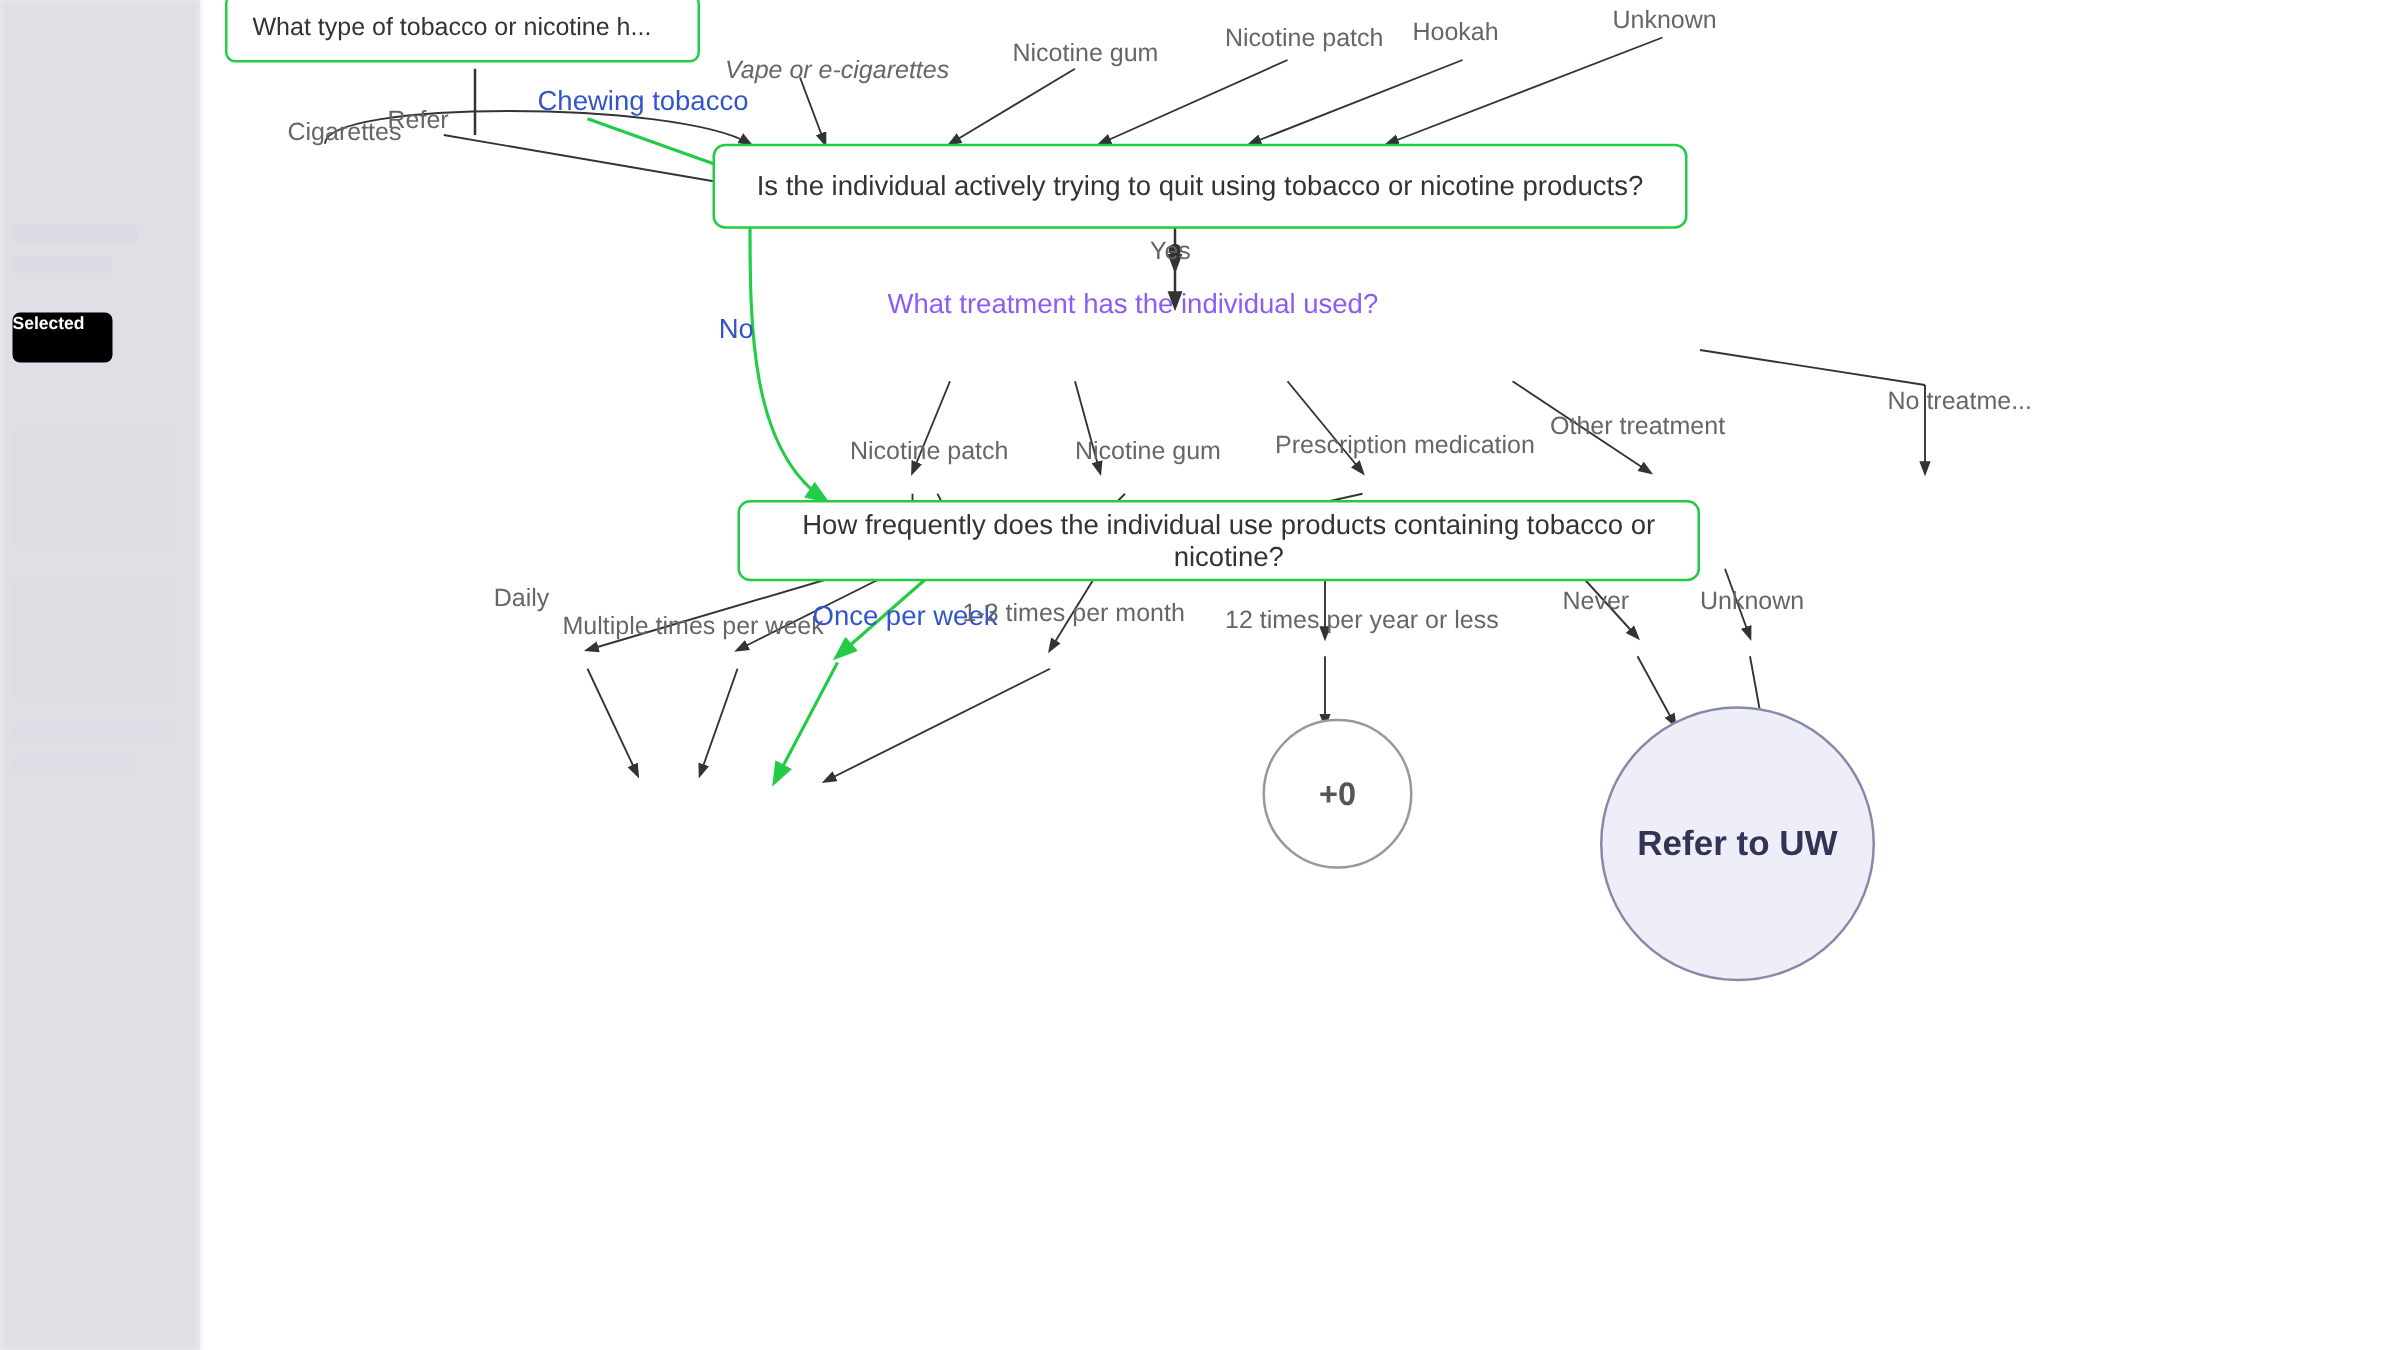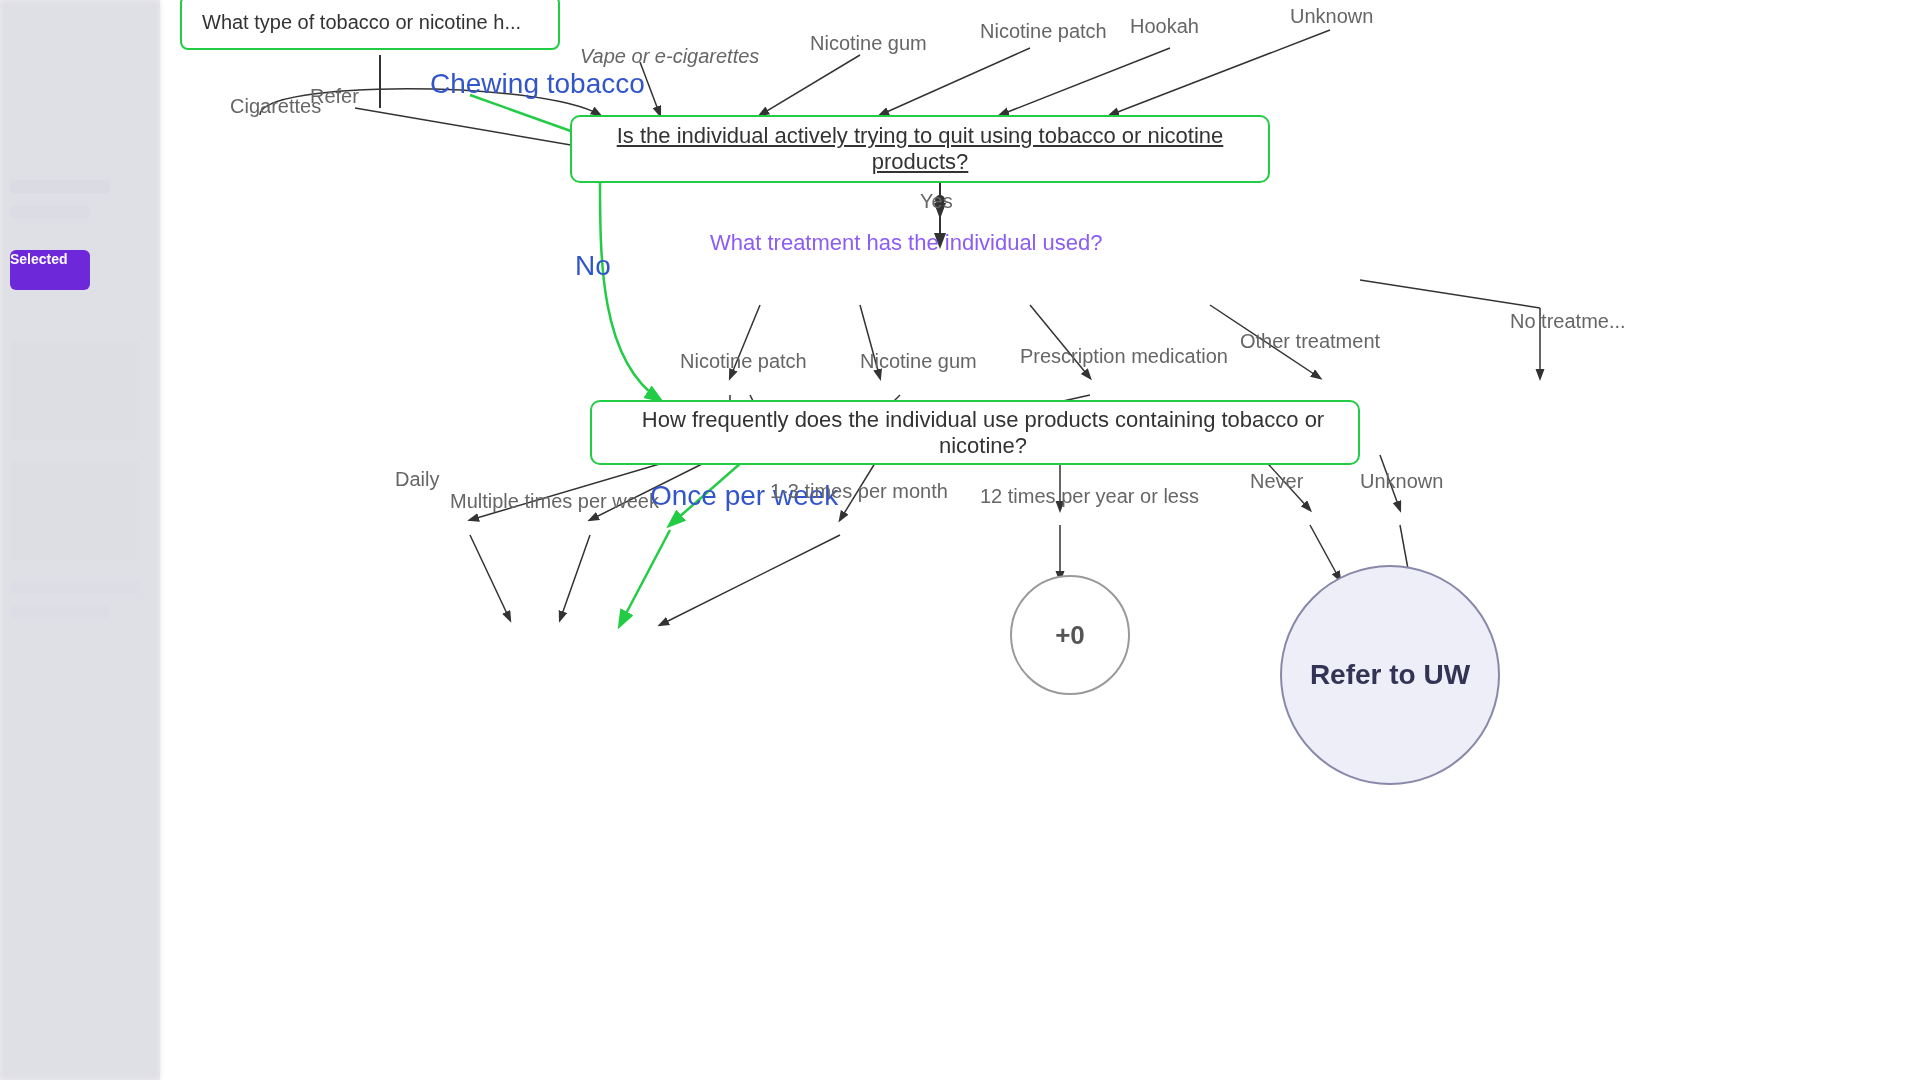--- a/index.html
+++ b/index.html
@@ -29,21 +29,21 @@
       background: #b8c0d0;
       border-radius: 4px;
     }
 
     .sidebar-btn {
       position: absolute;
       left: 10px;
       top: 250px;
       width: 80px;
       height: 40px;
-      background: #6d28d9;
+      background: #000000;
       border-radius: 6px;
       z-index: 15;
     }
 
     
     .flowchart-area {
       position: absolute;
       left: 160px;
       top: 0;
       width: 1760px;
@@ -124,21 +124,21 @@
     .flow-label {
       position: absolute;
       font-size: 20px;
       color: #666;
       z-index: 5;
       white-space: nowrap;
     }
 
     .flow-label-blue {
       position: absolute;
-      font-size: 28px;
+      font-size: 22px;
       color: #3355cc;
       z-index: 5;
       white-space: nowrap;
       font-weight: 500;
     }
 
     
     .top-partial-box {
       position: absolute;
       top: -5px;
@@ -266,21 +266,21 @@
 
   <span class="flow-label" style="left:70px;top:95px;">Cigarettes</span>
   <span class="flow-label" style="left:150px;top:85px;">Refer</span>
   <span class="flow-label-blue" style="left:270px;top:68px;">Chewing tobacco</span>
   <span class="flow-label" style="left:420px;top:45px;font-style:italic;">Vape or e-cigarettes</span>
   <span class="flow-label" style="left:650px;top:32px;">Nicotine gum</span>
   <span class="flow-label" style="left:820px;top:20px;">Nicotine patch</span>
   <span class="flow-label" style="left:970px;top:15px;">Hookah</span>
   <span class="flow-label" style="left:1130px;top:5px;">Unknown</span>
 
-  <div class="flow-box" style="left:410px;top:115px;width:700px;height:68px;text-decoration:underline;">
+  <div class="flow-box" style="left:410px;top:115px;width:780px;height:68px;">
     <span>Is the individual actively trying to quit using tobacco or nicotine products?</span>
   </div>
 
   <span class="flow-label" style="left:760px;top:190px;">Yes</span>
 
   <span class="flow-label-blue" style="left:415px;top:250px;">No</span>
 
   <div style="position:absolute;left:550px;top:230px;font-size:22px;color:#8b5cf6;z-index:5;white-space:nowrap;">What treatment has the individual used?</div>
 
   <span class="flow-label" style="left:520px;top:350px;">Nicotine patch</span>

